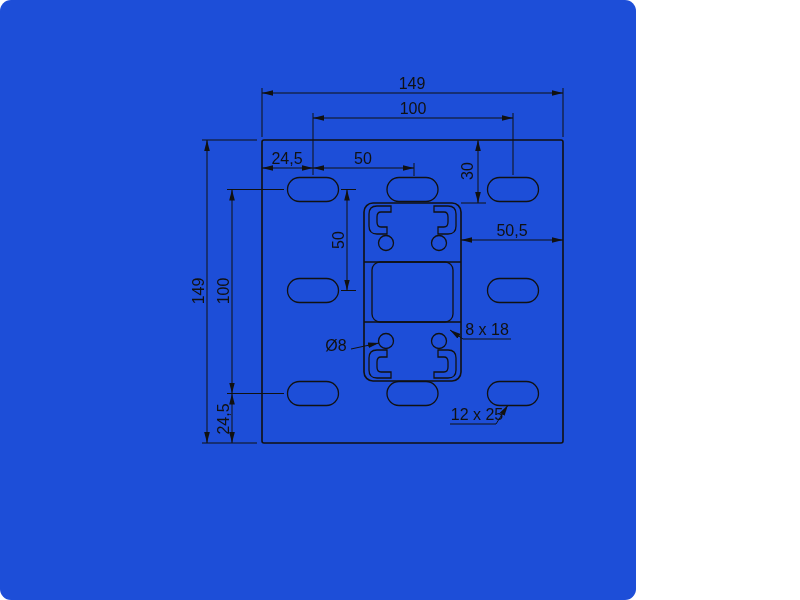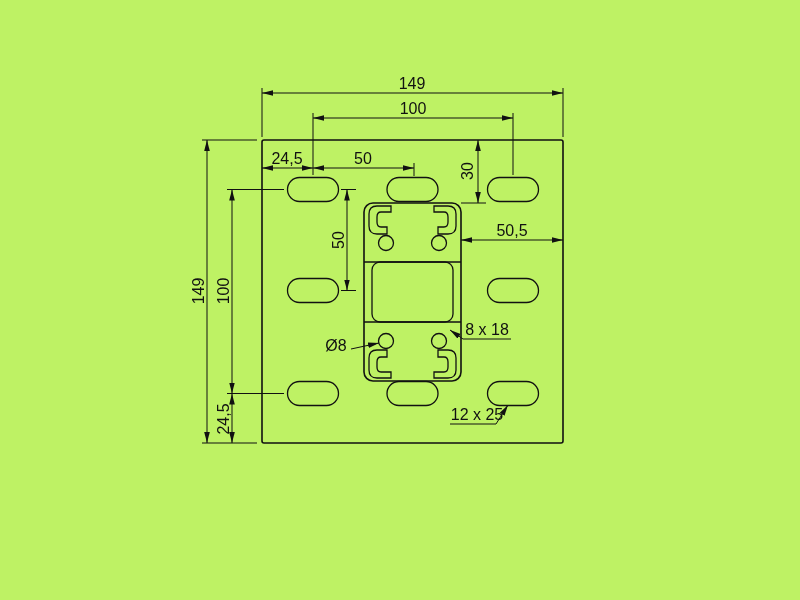--- a/index.html
+++ b/index.html
@@ -3,24 +3,25 @@
 <meta charset="utf-8">
 <style>
   html, body {
     margin: 0;
     padding: 0;
     background: #ffffff;
     font-family: "Liberation Sans", sans-serif;
   }
   .canvas {
     position: relative;
-    width: 800px;
+    width: 636px;
     height: 600px;
-    background: #bef264;
+    background: #1d4ed8;
     overflow: hidden;
+    border-radius: 11px;
   }
   svg {
     display: block;
   }
   .obj {
     fill: none;
     stroke: #111111;
     stroke-width: 1.6;
   }
   .obj-thin {

